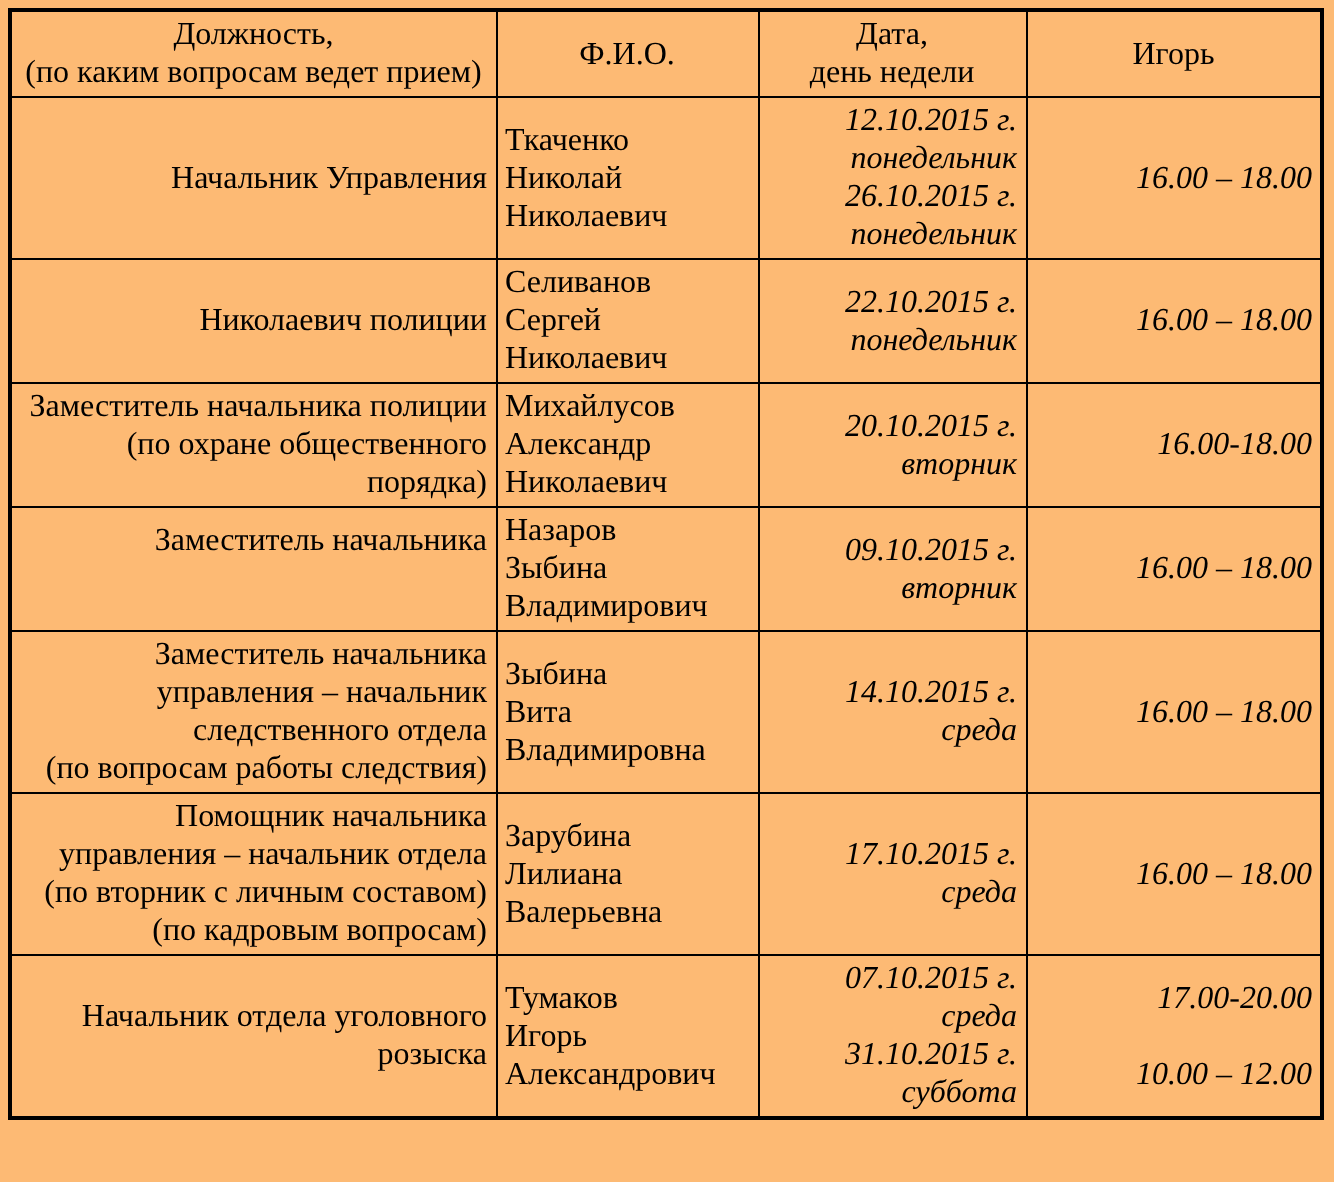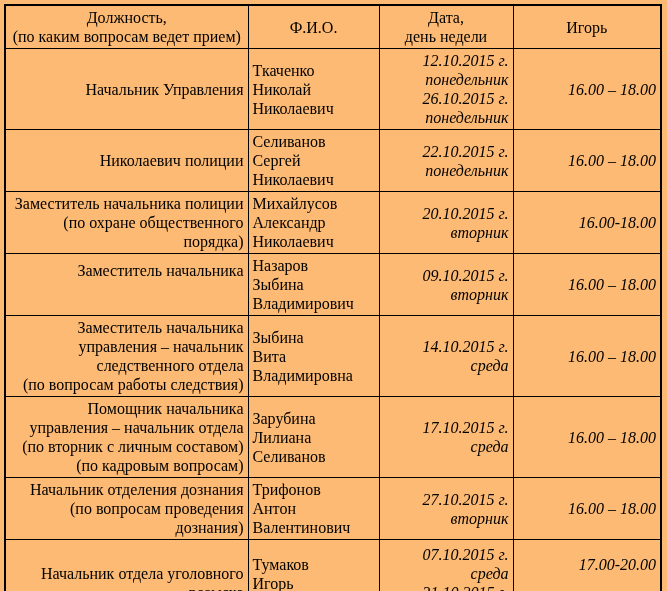--- a/index.html
+++ b/index.html
@@ -152,34 +152,23 @@
 среда</td>
         <td class="cell-time">16.00 – 18.00</td>
       </tr>
       <tr>
         <td class="cell-position">Помощник начальника
 управления – начальник отдела
 (по вторник с личным составом)
 (по кадровым вопросам)</td>
         <td class="cell-name">Зарубина
 Лилиана
-Селиванов</td>
+Валерьевна</td>
         <td class="cell-date">17.10.2015 г.
 среда</td>
-        <td class="cell-time">16.00 – 18.00</td>
-      </tr>
-      <tr>
-        <td class="cell-position">Начальник отделения дознания
-(по вопросам проведения
-дознания)</td>
-        <td class="cell-name">Трифонов
-Антон
-Валентинович</td>
-        <td class="cell-date">27.10.2015 г.
-вторник</td>
         <td class="cell-time">16.00 – 18.00</td>
       </tr>
       <tr>
         <td class="cell-position">Начальник отдела уголовного
 розыска</td>
         <td class="cell-name">Тумаков
 Игорь
 Александрович</td>
         <td class="cell-date">07.10.2015 г.
 среда

